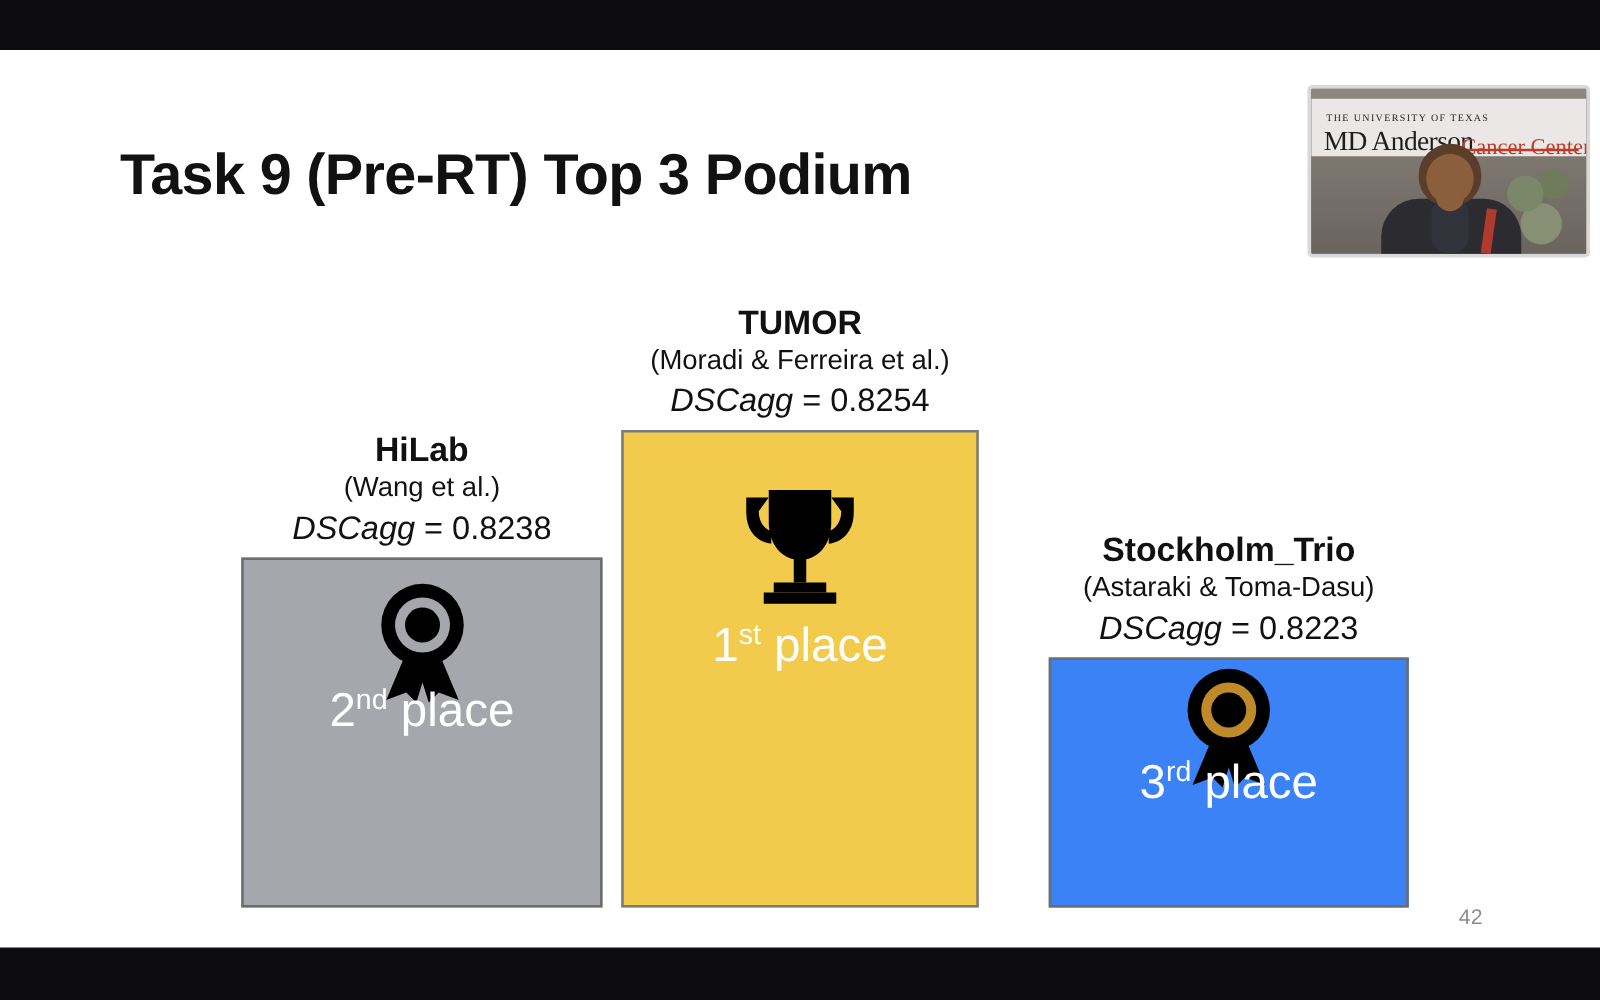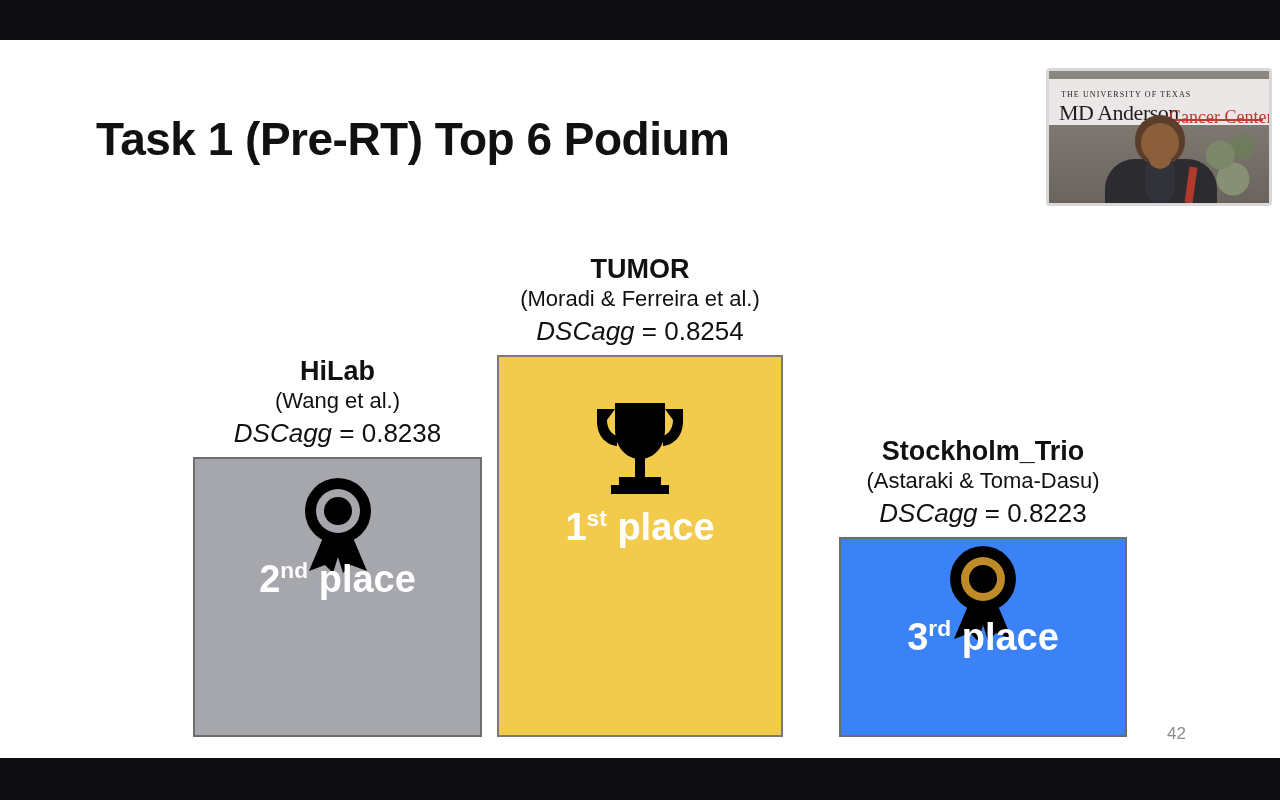--- a/index.html
+++ b/index.html
@@ -163,21 +163,21 @@
   
   #podium {
     position: absolute;
     left: 0;
     top: 0;
     width: 1280px;
     height: 718px;
   }
   .column {
     position: absolute;
-    bottom: 21px;
+    bottom: 32px;
   }
   .col-labels {
     position: absolute;
     bottom: 100%;
     left: 50%;
     transform: translateX(-50%);
     text-align: center;
     width: 420px;
     padding-bottom: 6px;
   }
@@ -211,21 +211,21 @@
     flex-direction: column;
     align-items: center;
     justify-content: flex-start;
   }
   .place-text {
     position: absolute;
     left: 0;
     width: 100%;
     text-align: center;
     color: #ffffff;
-    font-weight: bold;
+    font-weight: normal;
     font-size: 38px;
     white-space: nowrap;
   }
   .place-text sup {
     font-size: 0.6em;
     vertical-align: super;
   }
   .medal-icon, .trophy-icon {
     position: absolute;
     left: 50%;
@@ -258,21 +258,21 @@
 </head>
 <body>
 
 <div id="stage">
 
   <div class="letterbox top"></div>
   <div class="letterbox bottom"></div>
 
   <div id="slide">
 
-    <div id="slide-title">Task 1 (Pre-RT) Top 6 Podium</div>
+    <div id="slide-title">Task 9 (Pre-RT) Top 3 Podium</div>
 
     <div id="webcam">
       <div class="wall"></div>
       <div class="logo-band">
         <div class="logo-top">THE UNIVERSITY OF TEXAS</div>
         <div class="logo-main">MD Anderson</div>
         <div class="logo-rule"></div>
         <div class="logo-sub">Cancer Center</div>
       </div>
       <div class="plant"></div>

